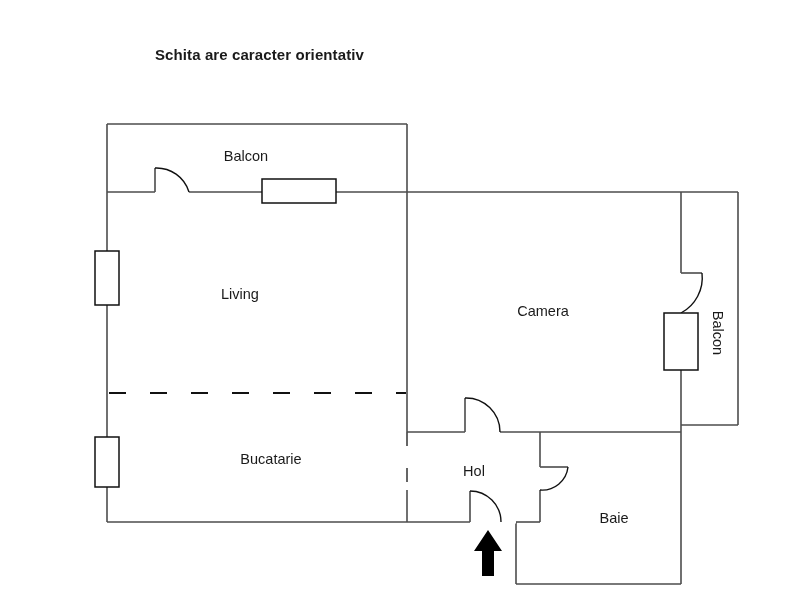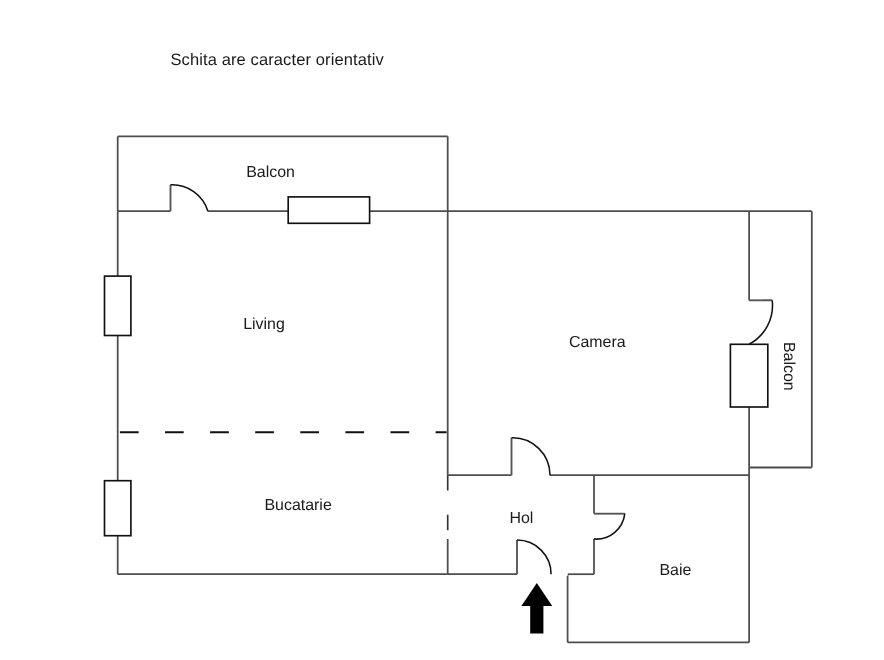--- a/index.html
+++ b/index.html
@@ -23,20 +23,21 @@
   }
   .title-text {
     position: absolute;
     left: 155px;
     top: 46px;
     font-size: 15px;
     color: #1a1a1a;
     font-family: "Liberation Sans", sans-serif;
     white-space: nowrap;
     letter-spacing: 0.1px;
+    font-weight: bold;
   }
   svg#floorplan {
     position: absolute;
     left: 0;
     top: 0;
     width: 804px;
     height: 600px;
     display: block;
   }
   svg#floorplan .wall {

